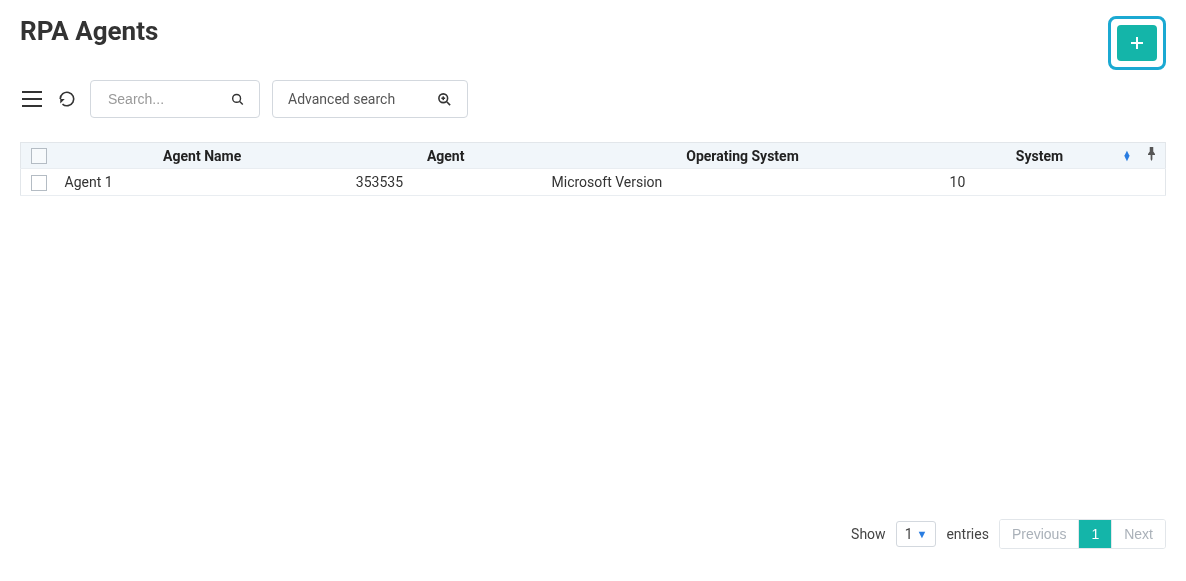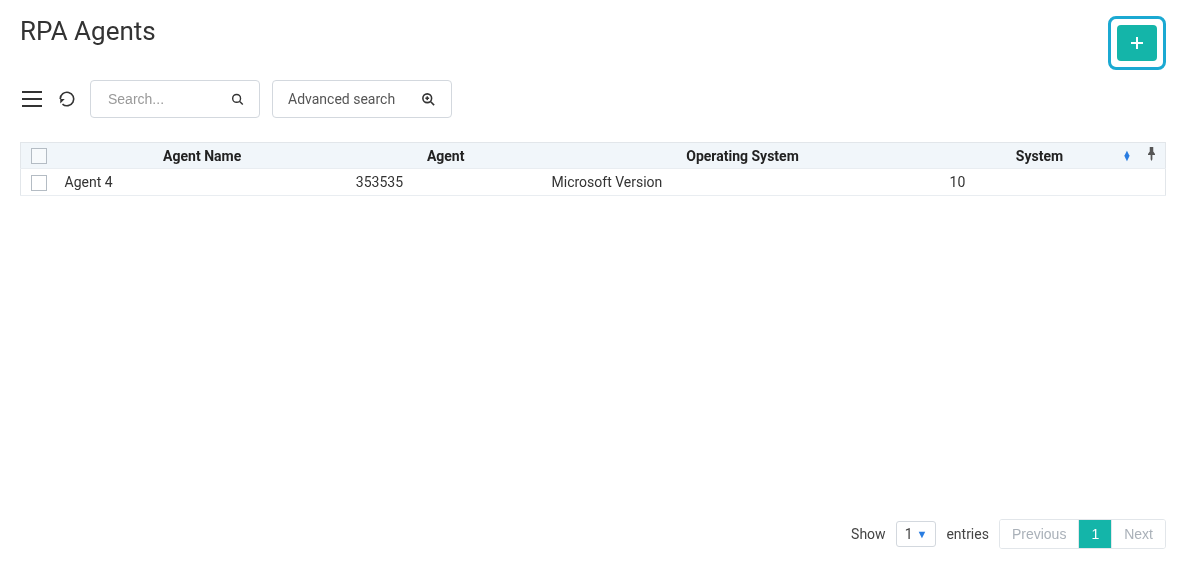--- a/index.html
+++ b/index.html
@@ -15,21 +15,21 @@
     position: relative;
   }
   .header-row {
     display: flex;
     align-items: flex-start;
     justify-content: space-between;
     margin-bottom: 10px;
   }
   .page-title {
     font-size: 26px;
-    font-weight: 400;
+    font-weight: 700;
     color: #333;
     margin: 0 0 14px 0;
   }
   .add-btn-wrap {
     border: 3px solid #1ba9d2;
     border-radius: 8px;
     padding: 6px;
   }
   .add-btn {
     background: #14b5a9;
@@ -61,21 +61,21 @@
   .input-box {
     display: flex;
     align-items: center;
     border: 1px solid #d3d8de;
     border-radius: 4px;
     height: 38px;
     padding: 0 15px;
     background: #fff;
   }
   .search-box { width: 170px; justify-content: space-between; }
-  .adv-box { width: 180px; justify-content: space-between; }
+  .adv-box { width: 196px; justify-content: space-between; }
   .input-box input {
     border: none;
     outline: none;
     font-size: 14px;
     width: 100%;
     color: #333;
   }
   .input-box input::placeholder { color: #999; }
   .adv-label { color: #555; font-size: 14px; }
   .table {
@@ -234,21 +234,21 @@
       <th class="pin-col">
         <svg width="11" height="14" viewBox="0 0 12 16" fill="#555">
             <path d="M4 0h4v5l2 3v1H7v5l-1 2-1-2V9H2V8l2-3V0z"></path>
           </svg>
       </th>
     </tr>
   </thead>
   <tbody>
     <tr>
       <td class="checkbox-col"><span class="checkbox"></span></td>
-      <td>Agent 4</td>
+      <td>Agent 1</td>
       <td>353535</td>
       <td>Microsoft Version</td>
       <td>10</td>
       <td></td>
     </tr>
   </tbody>
 </table>
 
 <div class="footer">
   <span>Show</span>

